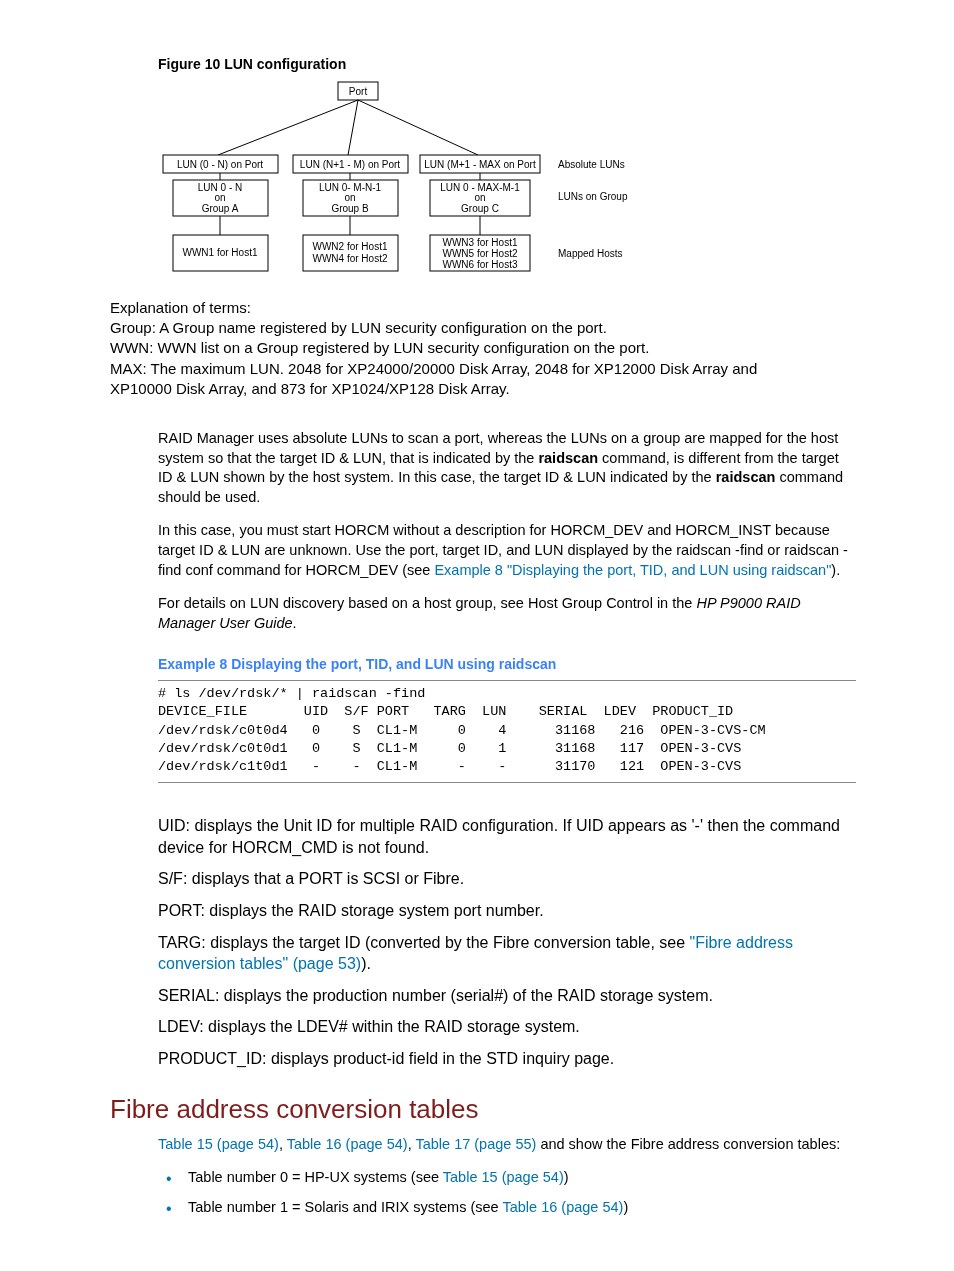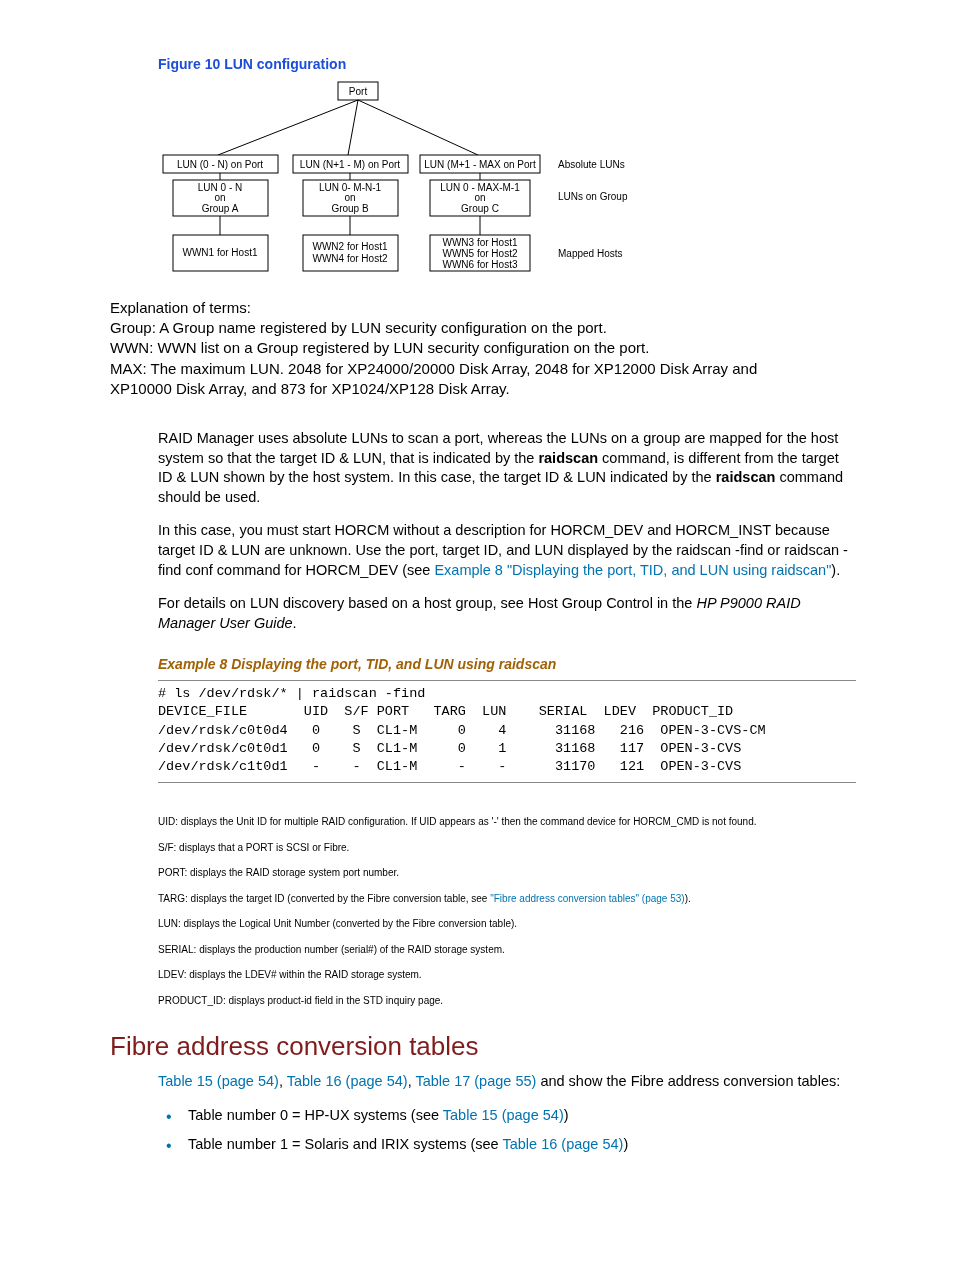--- a/index.html
+++ b/index.html
@@ -6,21 +6,21 @@
     font-family: Arial, Helvetica, sans-serif;
     font-size: 14.5px;
     color: #000;
     margin: 0;
     padding: 55px 98px 40px 110px;
     line-height: 1.35;
     width: 954px;
     box-sizing: border-box;
   }
   .fig-caption {
-    color: #1d4ed8;
+    color: #000000;
     font-weight: bold;
     font-size: 14px;
     margin-left: 48px;
     margin-bottom: 6px;
   }
   .diagram-wrap {
     margin-left: 48px;
     margin-bottom: 8px;
   }
   .diagram-svg { display:block; }
@@ -32,45 +32,44 @@
   }
   .para {
     margin-left: 48px;
     margin-bottom: 14px;
     font-size: 14.5px;
   }
   .bold { font-weight: bold; }
   .italic { font-style: italic; }
   .link { color: #0073b0; text-decoration: none; }
   .example-title {
-    color: #a16207;
+    color: #3b82f6;
     font-weight: bold;
     font-size: 14px;
     margin-left: 48px;
     margin-top: 22px;
     margin-bottom: 6px;
-    font-style: italic;
   }
   .code-block {
     margin-left: 48px;
     border-top: 1px solid #888;
     border-bottom: 1px solid #888;
     padding: 4px 0 6px 0;
     font-family: "Courier New", monospace;
     font-size: 13.5px;
     white-space: pre;
     margin-bottom: 32px;
     line-height: 1.35;
   }
   .desc-list {
     margin-left: 48px;
   }
   .desc-list p {
-    margin: 12px 0 10px 0;
-    font-size: 10px;
+    margin: 4px 0 10px 0;
+    font-size: 16px;
   }
   h2.section {
     font-weight: normal;
     color: #7f1d1d;
     font-size: 26px;
     margin: 22px 0 8px 0;
   }
   ul.bullets {
     margin: 8px 0 15px 48px;
     padding-left: 30px;
@@ -182,21 +181,20 @@
 /dev/rdsk/c0t0d1   0    S  CL1-M     0    1      31168   117  OPEN-3-CVS
 /dev/rdsk/c1t0d1   -    -  CL1-M     -    -      31170   121  OPEN-3-CVS</div>
 
 <div class="desc-list">
   <p>UID: displays the Unit ID for multiple RAID configuration. If UID appears as '-' then the command device for HORCM_CMD is not found.</p>
   <p>S/F: displays that a PORT is SCSI or Fibre.</p>
   <p>PORT: displays the RAID storage system port number.</p>
   <p>
     <span>TARG: displays the target ID (converted by the Fibre conversion table, see </span><a class="link">"Fibre address conversion tables" (page 53)</a><span>).</span>
   </p>
-  <p>LUN: displays the Logical Unit Number (converted by the Fibre conversion table).</p>
   <p>SERIAL: displays the production number (serial#) of the RAID storage system.</p>
   <p>LDEV: displays the LDEV# within the RAID storage system.</p>
   <p>PRODUCT_ID: displays product-id field in the STD inquiry page.</p>
 </div>
 
 <h2 class="section">Fibre address conversion tables</h2>
 
 <div class="para">
   <a class="link">Table 15 (page 54)</a><span>, </span><a class="link">Table 16 (page 54)</a><span>, </span><a class="link">Table 17 (page 55)</a><span> and show the Fibre address conversion tables:</span>
 </div>

